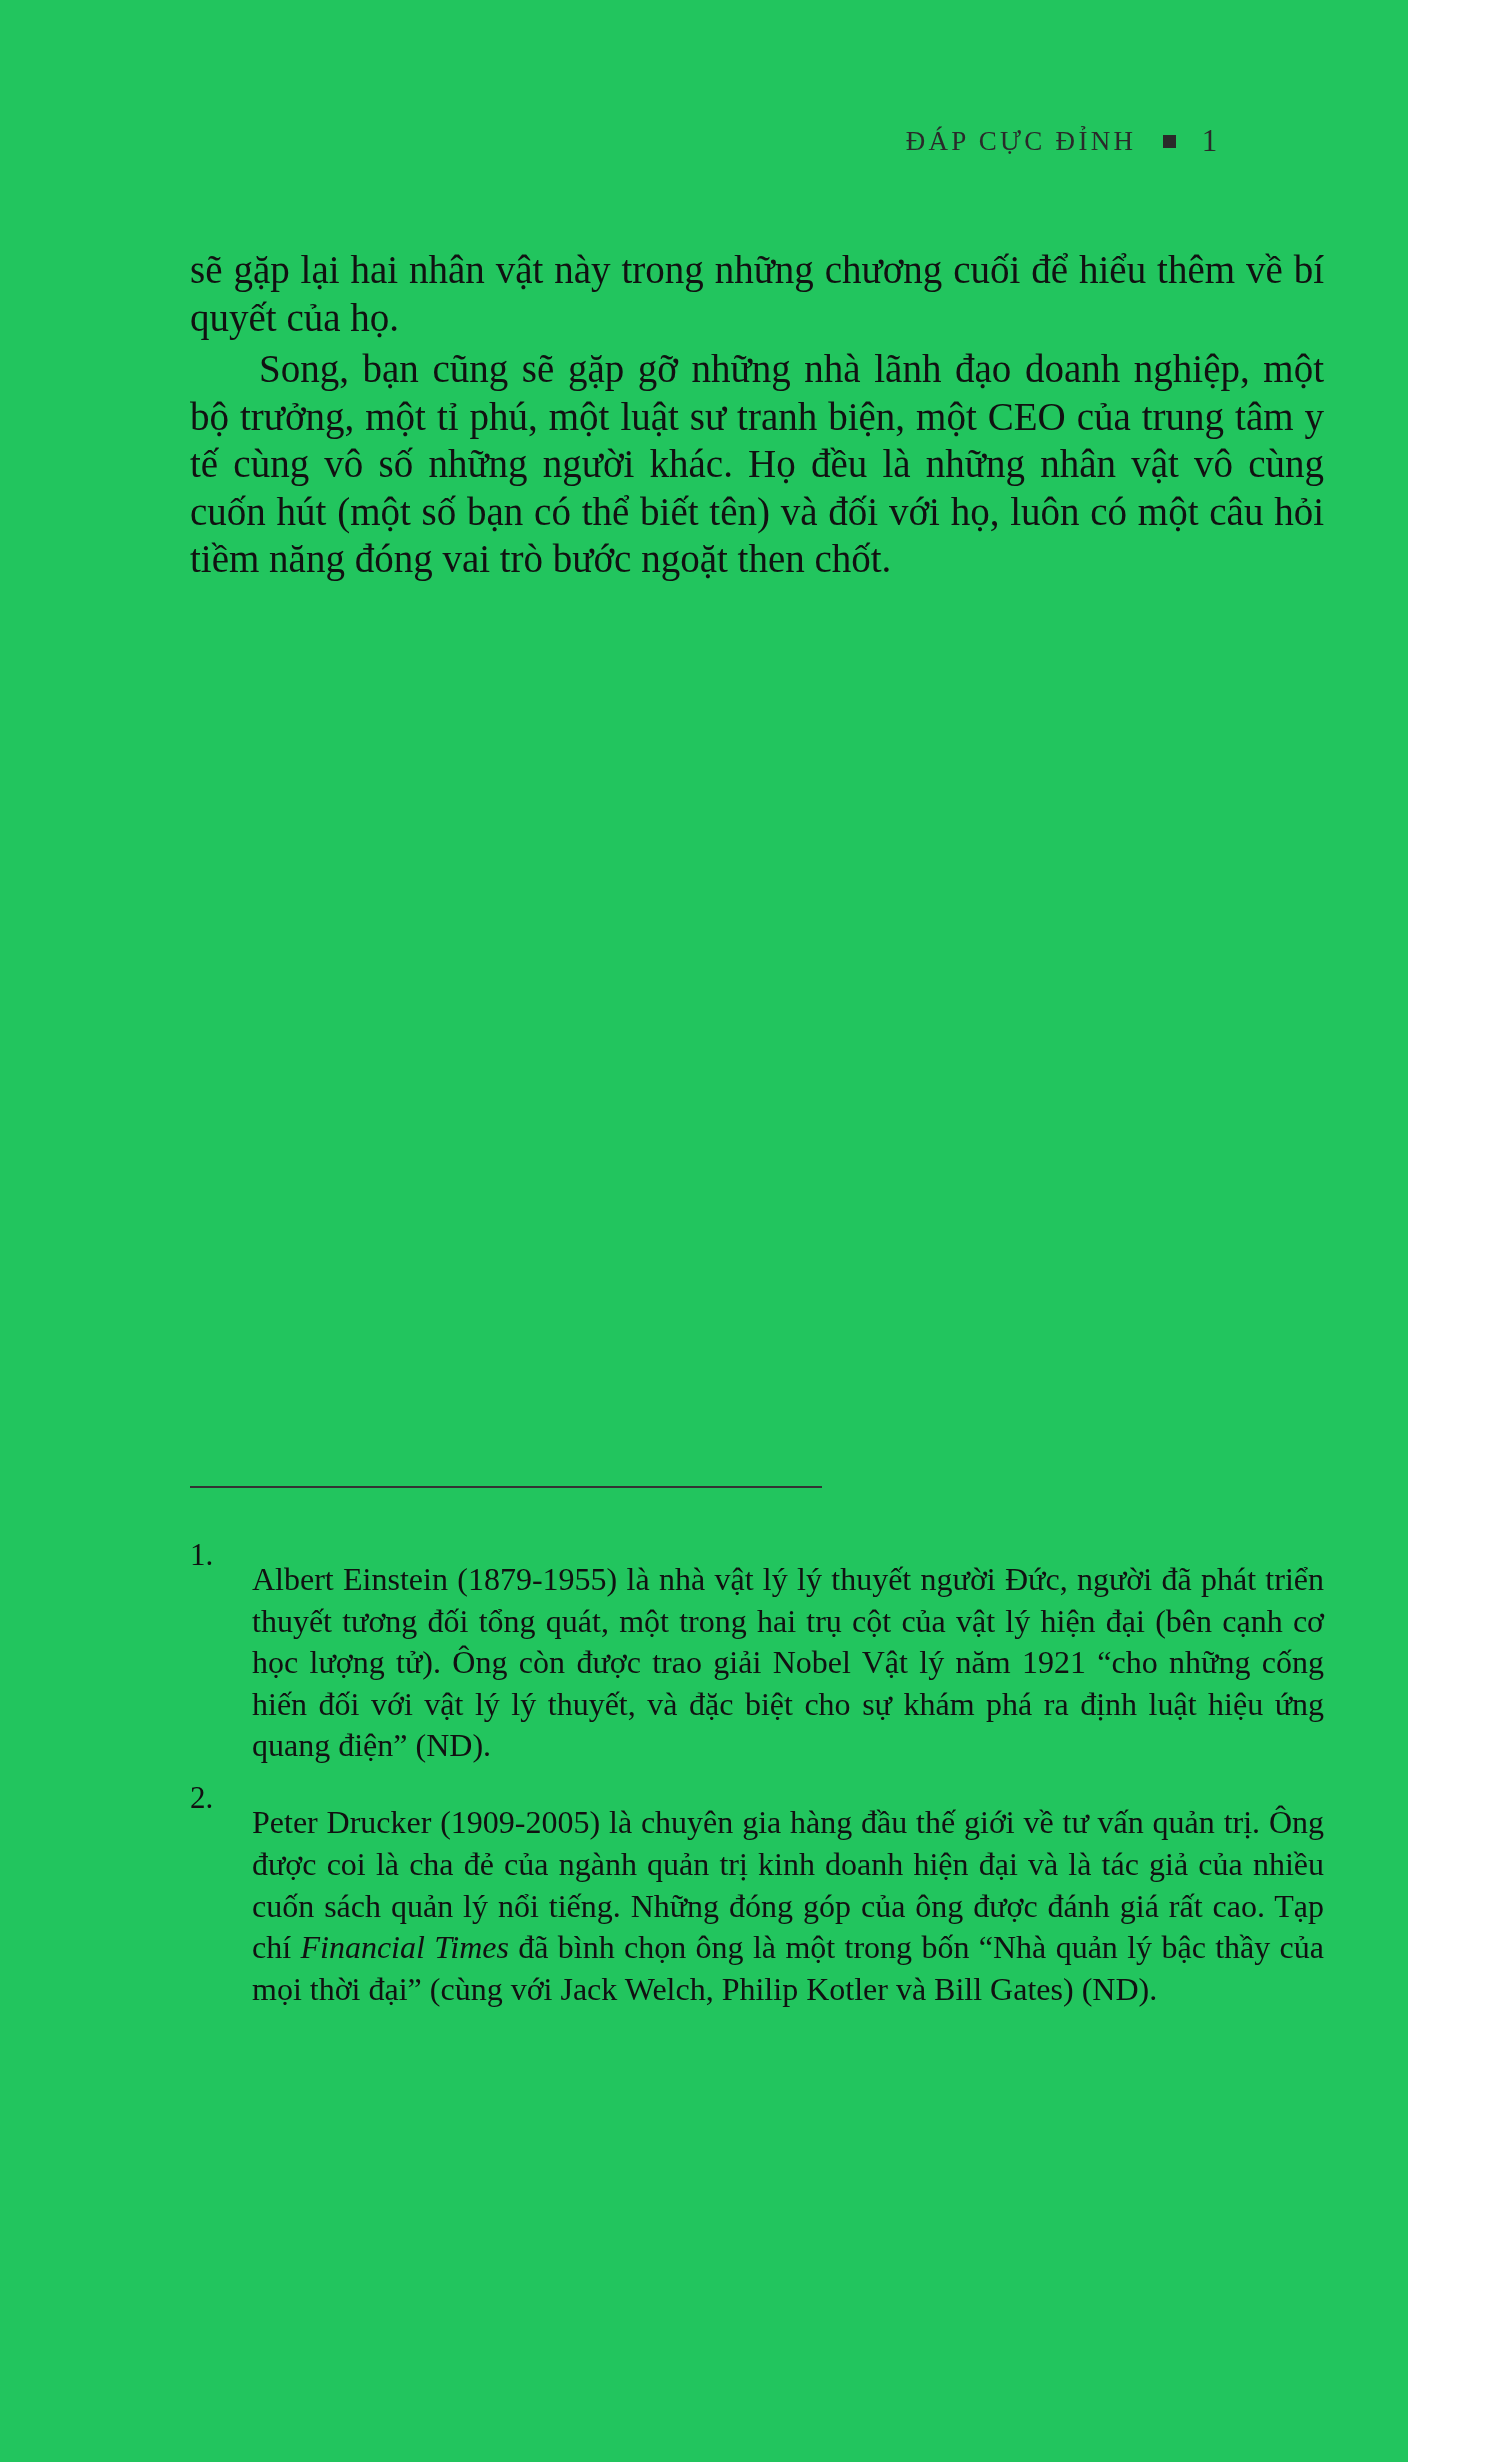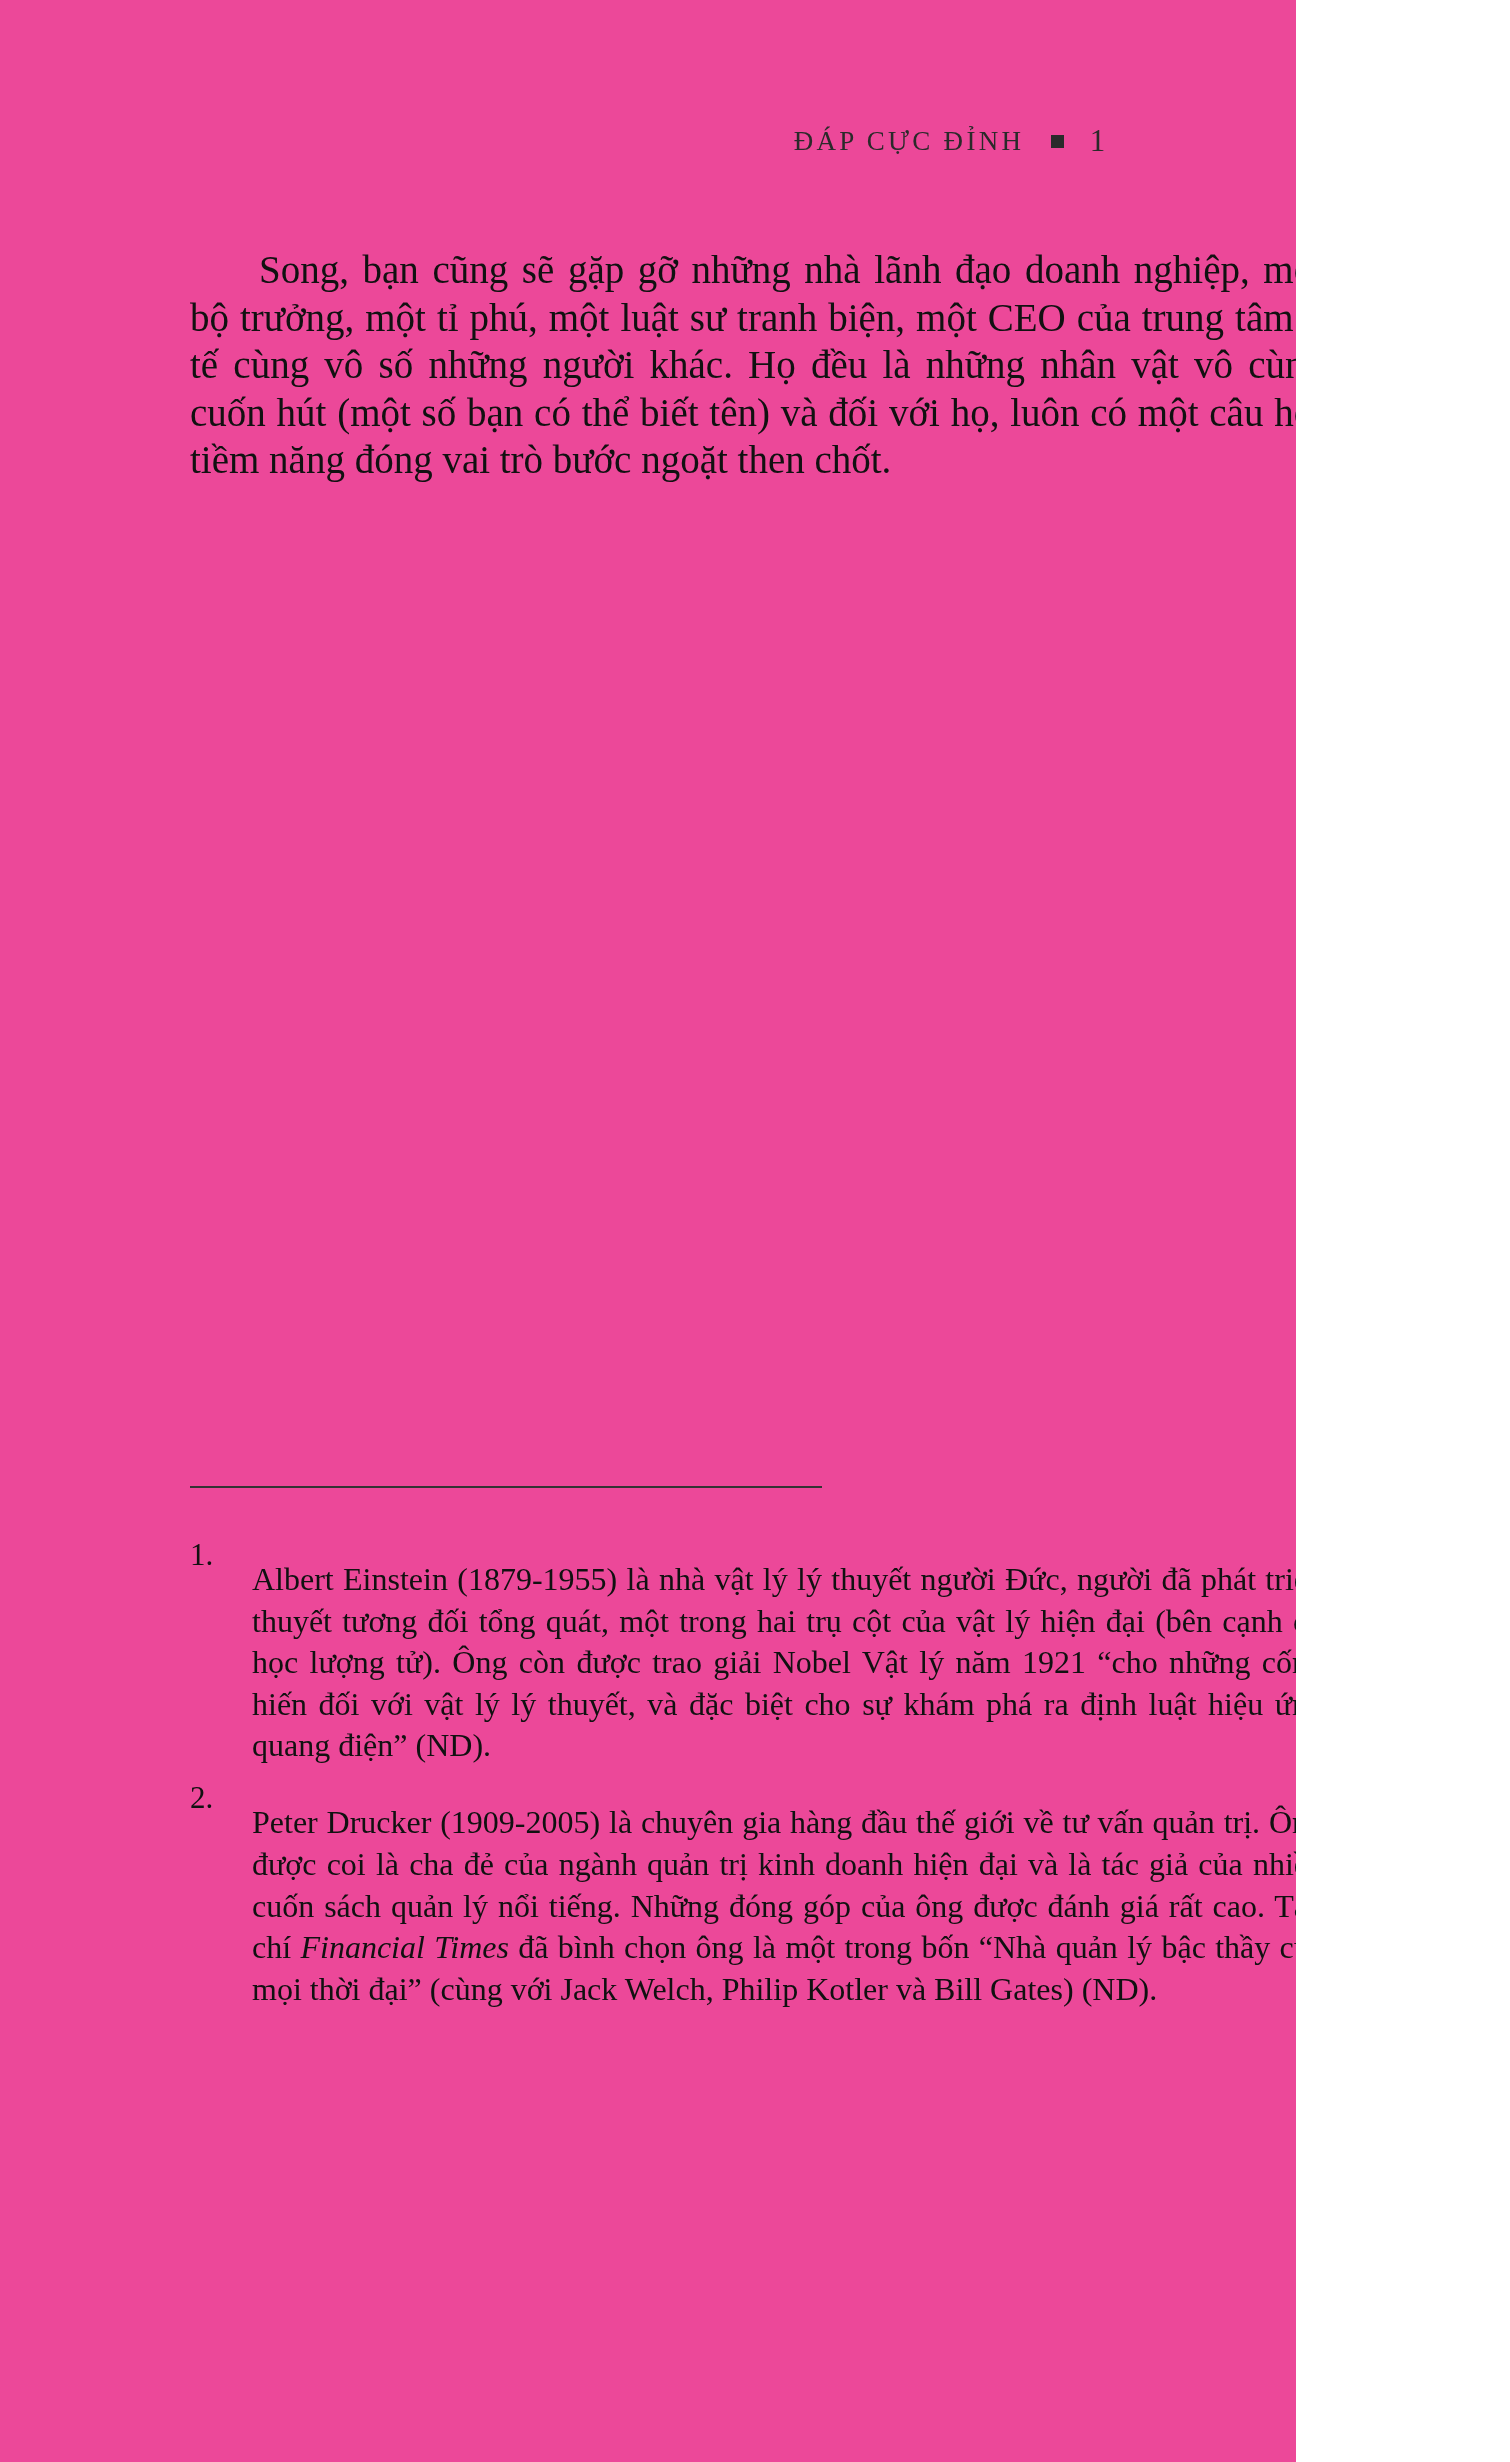--- a/index.html
+++ b/index.html
@@ -2,23 +2,23 @@
 <html style="font-size:13px"><head>
 <meta charset="utf-8">
 <style>
   html, body {
     margin: 0;
     padding: 0;
     background: #ffffff;
   }
   .page {
     position: relative;
-    width: 1296px;
+    width: 1408px;
     height: 2462px;
-    background: #ec4899;
+    background: #22c55e;
     box-sizing: border-box;
     font-family: "Liberation Serif", "DejaVu Serif", serif;
     color: #1a1a1a;
     overflow: hidden;
   }
 
   
   .running-head {
     position: absolute;
     top: 123px;
@@ -119,20 +119,21 @@
 
 <div class="page">
 
   <div class="running-head">
     <span class="rh-title">ĐÁP CỰC ĐỈNH</span>
     <span class="rh-square"></span>
     <span class="rh-page">1</span>
   </div>
 
   <div class="body-col">
+    <p>sẽ gặp lại hai nhân vật này trong những chương cuối để hiểu thêm về bí quyết của họ.</p>
     <p class="indent">Song, bạn cũng sẽ gặp gỡ những nhà lãnh đạo doanh nghiệp, một bộ trưởng, một tỉ phú, một luật sư tranh biện, một CEO của trung tâm y tế cùng vô số những người khác. Họ đều là những nhân vật vô cùng cuốn hút (một số bạn có thể biết tên) và đối với họ, luôn có một câu hỏi tiềm năng đóng vai trò bước ngoặt then chốt.</p>
   </div>
 
   <div class="footnote-rule"></div>
 
   <div class="footnotes">
     <div class="fn-item">
       <div class="fn-num">1.</div>
       <div class="fn-text">Albert Einstein (1879-1955) là nhà vật lý lý thuyết người Đức, người đã phát triển thuyết tương đối tổng quát, một trong hai trụ cột của vật lý hiện đại (bên cạnh cơ học lượng tử). Ông còn được trao giải Nobel Vật lý năm 1921 “cho những cống hiến đối với vật lý lý thuyết, và đặc biệt cho sự khám phá ra định luật hiệu ứng quang điện” (ND).</div>
     </div>

